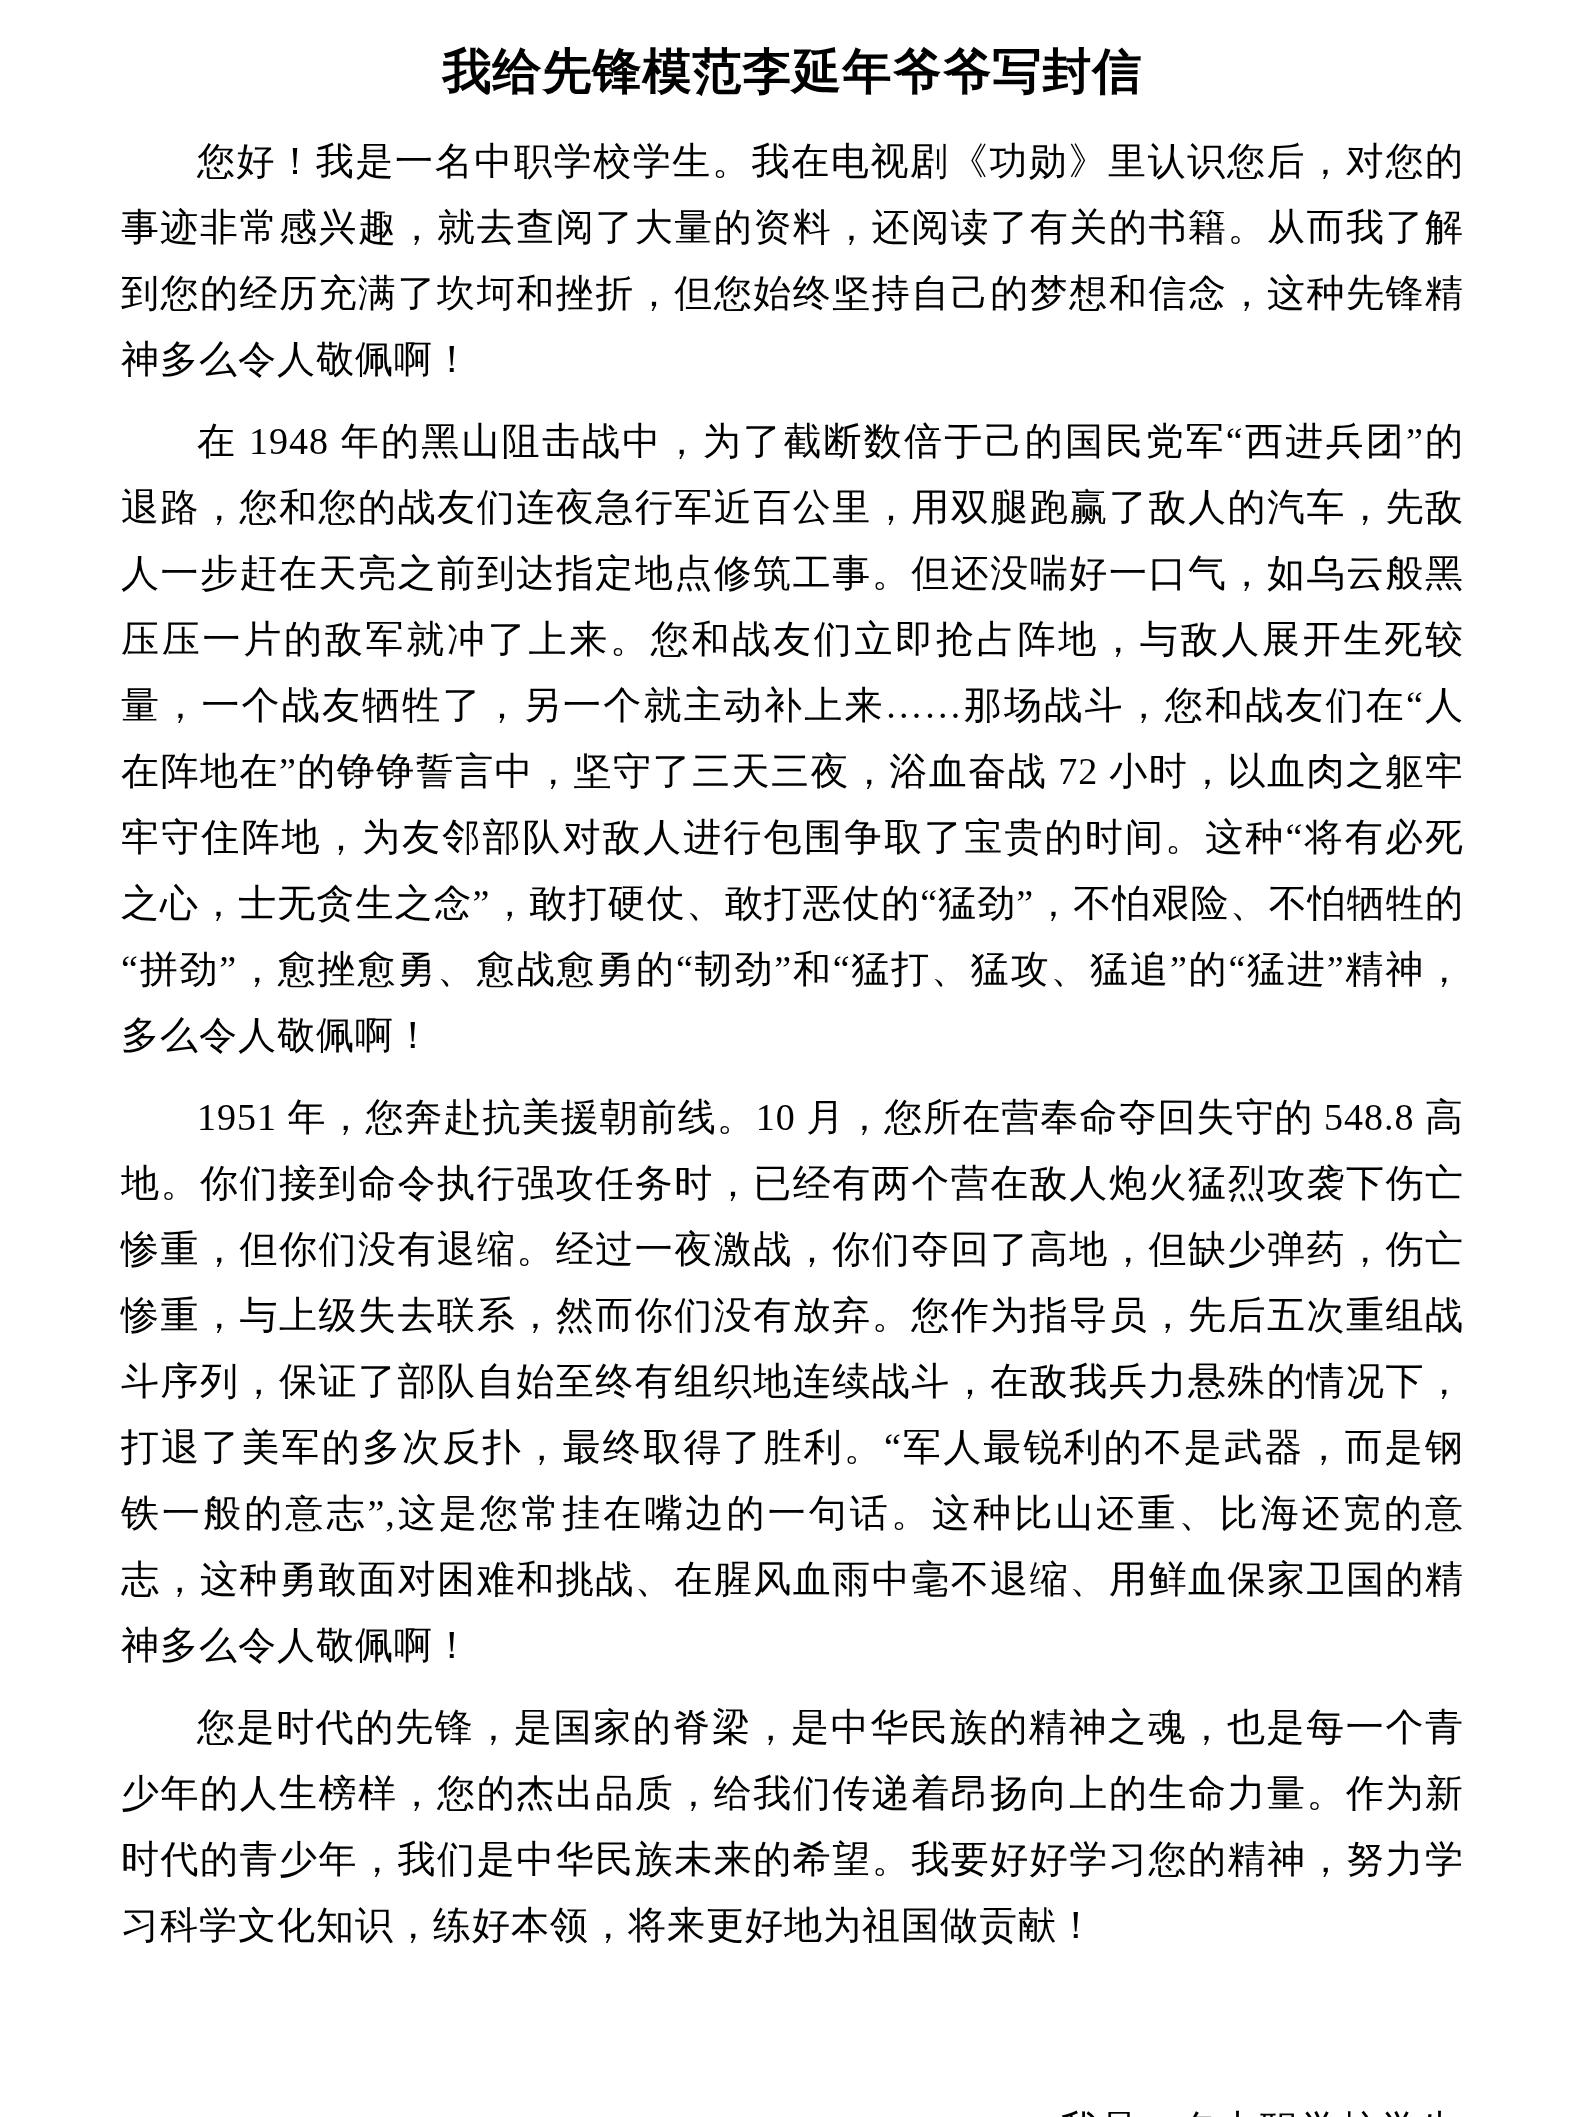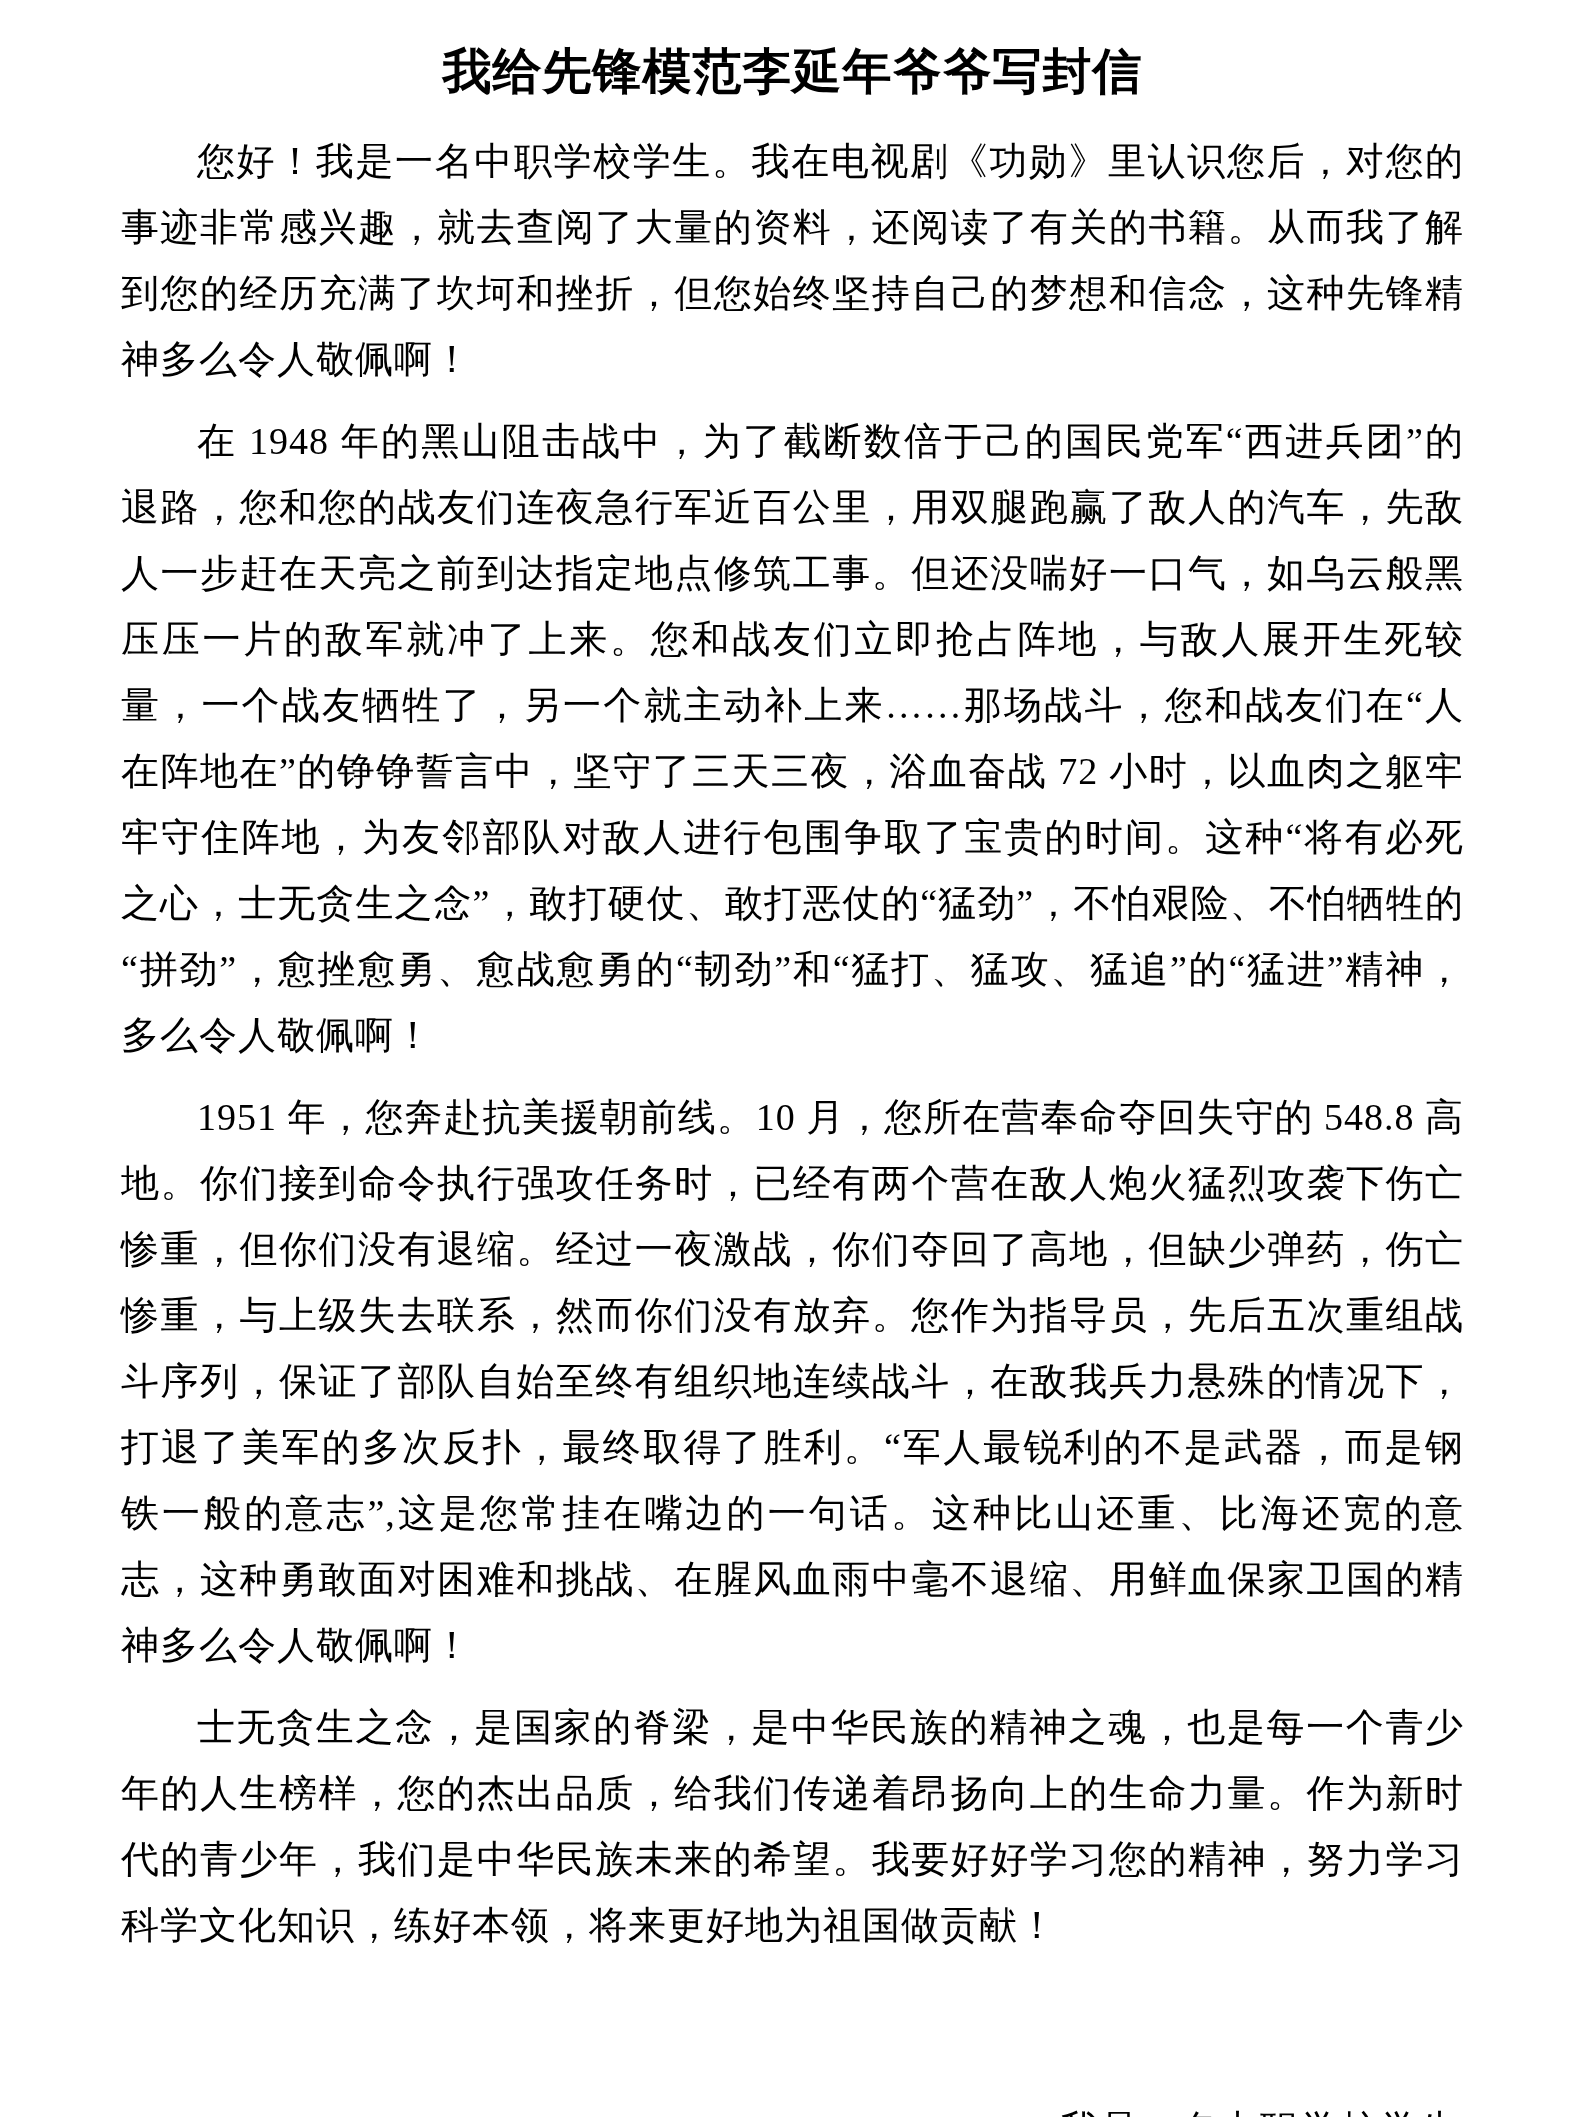--- a/index.html
+++ b/index.html
@@ -65,19 +65,19 @@
 <div class="page">
   <h1 class="doc-title">我给先锋模范李延年爷爷写封信</h1>
 
 
   <p class="para">您好！我是一名中职学校学生。我在电视剧《功勋》里认识您后，对您的事迹非常感兴趣，就去查阅了大量的资料，还阅读了有关的书籍。从而我了解到您的经历充满了坎坷和挫折，但您始终坚持自己的梦想和信念，这种先锋精神多么令人敬佩啊！</p>
 
   <p class="para">在 1948 年的黑山阻击战中，为了截断数倍于己的国民党军“西进兵团”的退路，您和您的战友们连夜急行军近百公里，用双腿跑赢了敌人的汽车，先敌人一步赶在天亮之前到达指定地点修筑工事。但还没喘好一口气，如乌云般黑压压一片的敌军就冲了上来。您和战友们立即抢占阵地，与敌人展开生死较量，一个战友牺牲了，另一个就主动补上来……那场战斗，您和战友们在“人在阵地在”的铮铮誓言中，坚守了三天三夜，浴血奋战 72 小时，以血肉之躯牢牢守住阵地，为友邻部队对敌人进行包围争取了宝贵的时间。这种“将有必死之心，士无贪生之念”，敢打硬仗、敢打恶仗的“猛劲”，不怕艰险、不怕牺牲的“拼劲”，愈挫愈勇、愈战愈勇的“韧劲”和“猛打、猛攻、猛追”的“猛进”精神，多么令人敬佩啊！</p>
 
   <p class="para">1951 年，您奔赴抗美援朝前线。10 月，您所在营奉命夺回失守的 548.8 高地。你们接到命令执行强攻任务时，已经有两个营在敌人炮火猛烈攻袭下伤亡惨重，但你们没有退缩。经过一夜激战，你们夺回了高地，但缺少弹药，伤亡惨重，与上级失去联系，然而你们没有放弃。您作为指导员，先后五次重组战斗序列，保证了部队自始至终有组织地连续战斗，在敌我兵力悬殊的情况下，打退了美军的多次反扑，最终取得了胜利。“军人最锐利的不是武器，而是钢铁一般的意志”,这是您常挂在嘴边的一句话。这种比山还重、比海还宽的意志，这种勇敢面对困难和挑战、在腥风血雨中毫不退缩、用鲜血保家卫国的精神多么令人敬佩啊！</p>
 
-  <p class="para">士无贪生之念，是国家的脊梁，是中华民族的精神之魂，也是每一个青少年的人生榜样，您的杰出品质，给我们传递着昂扬向上的生命力量。作为新时代的青少年，我们是中华民族未来的希望。我要好好学习您的精神，努力学习科学文化知识，练好本领，将来更好地为祖国做贡献！</p>
+  <p class="para">您是时代的先锋，是国家的脊梁，是中华民族的精神之魂，也是每一个青少年的人生榜样，您的杰出品质，给我们传递着昂扬向上的生命力量。作为新时代的青少年，我们是中华民族未来的希望。我要好好学习您的精神，努力学习科学文化知识，练好本领，将来更好地为祖国做贡献！</p>
 
   <div class="signature-block">
     <div class="signature">我是一名中职学校学生</div>
     <div class="date">2025 年 2 月 10 日</div>
   </div>
 </div>
 
 </body></html>

